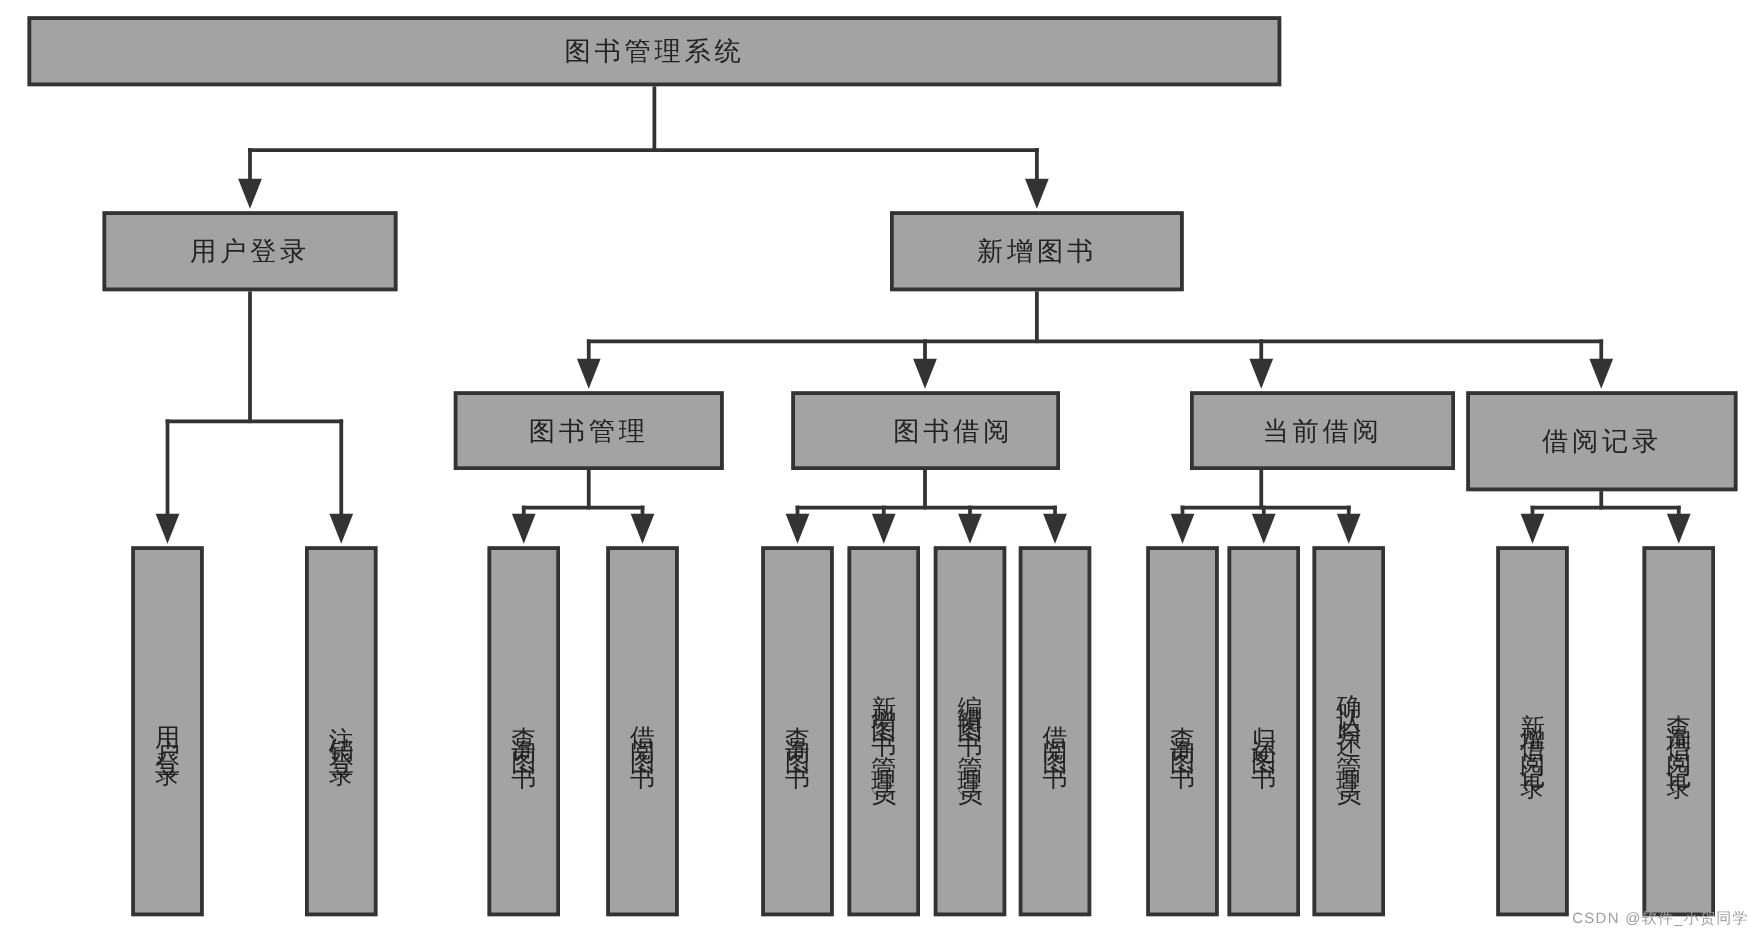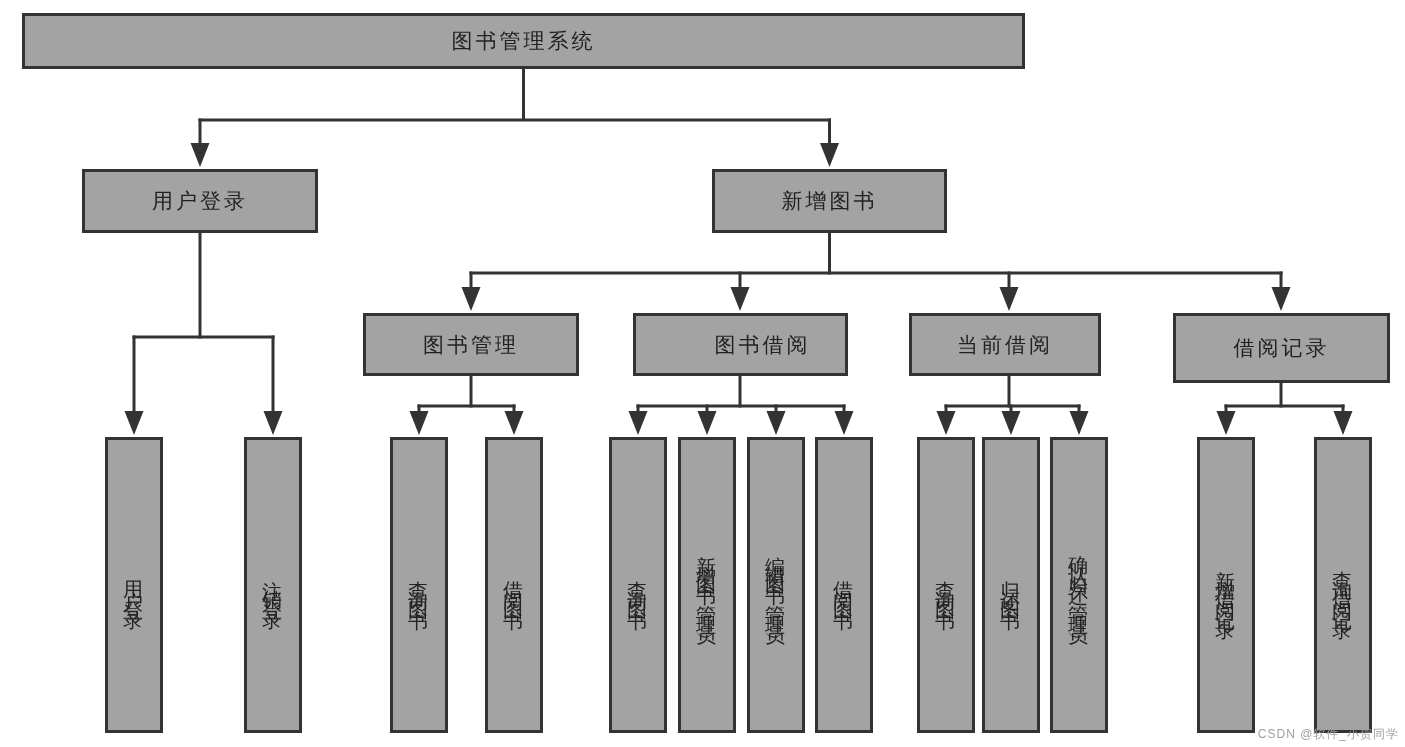--- a/index.html
+++ b/index.html
@@ -135,24 +135,24 @@
   <div class="node" style="left:712px; top:169px; width:235px; height:64px;">
     <span class="hlabel">新增图书</span>
   </div>
 
   <div class="node" style="left:363px; top:313px; width:216px; height:63px;">
     <span class="hlabel">图书管理</span>
   </div>
   <div class="node" style="left:633px; top:313px; width:215px; height:63px;padding-left:44px;">
     <span class="hlabel">图书借阅</span>
   </div>
-  <div class="node" style="left:909px; top:313px; width:192px; height:63px;">
+  <div class="node" style="left:952px; top:313px; width:212px; height:63px;">
     <span class="hlabel">当前借阅</span>
   </div>
-  <div class="node" style="left:1173px; top:313px; width:217px; height:70px;justify-content:center;">
+  <div class="node" style="left:1173px; top:313px; width:217px; height:80px;justify-content:center;">
     <span class="hlabel">借阅记录</span>
   </div>
 
   <div class="node" style="left:105px; top:437px; width:58px; height:296px;">
     <span class="vlabel">用户登录</span>
   </div>
   <div class="node" style="left:244px; top:437px; width:58px; height:296px;">
     <span class="vlabel">注销登录</span>
   </div>
 

